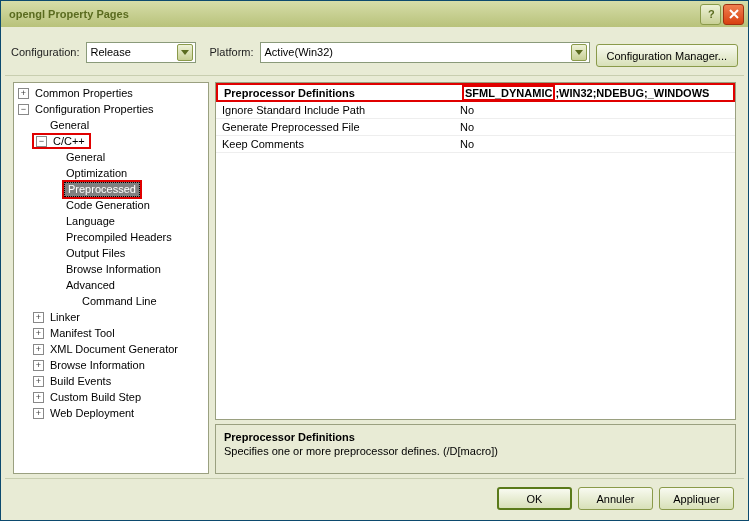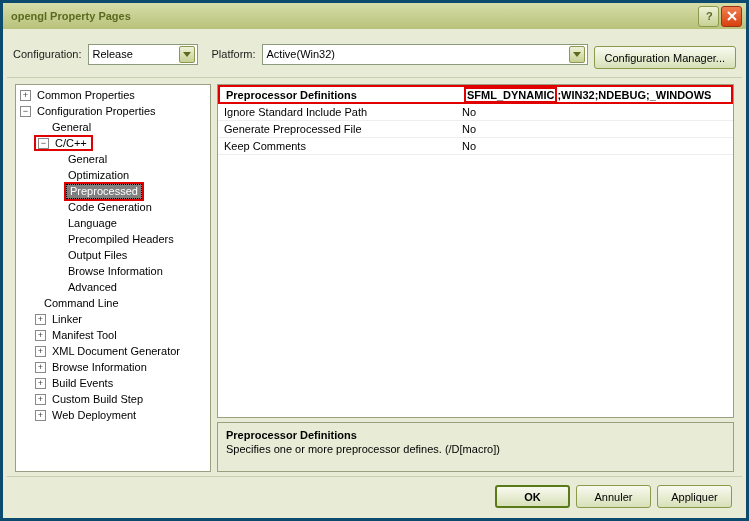--- a/index.html
+++ b/index.html
@@ -1,18 +1,18 @@
 <!DOCTYPE html>
 <html><head>
 <meta charset="utf-8">
 <style>
 * { box-sizing: border-box; margin: 0; padding: 0; font-family: Tahoma, Arial, sans-serif; font-size: 11px; }
 body { background: #fff; }
 
-.window { width: 749px; height: 521px; border: 3px solid #0c4a6e; background: #e8ebd5; display: flex; flex-direction: column; justify-content: center; }
+.window { width: 749px; height: 521px; border: 1px solid #0c4a6e; background: #e8ebd5; display: flex; flex-direction: column; justify-content: center; }
 
 .titlebar { height: 26px; background: linear-gradient(to bottom, #d6dda9, #b8c27a); display: flex; align-items: center; padding: 0 4px 0 8px; }
 .titlebar-text { color: #5a6b1f; font-weight: bold; flex: 1; }
 .titlebar-btn { width: 21px; height: 21px; margin-left: 2px; border: 1px solid #8a9a4a; border-radius: 3px; display: flex; align-items: center; justify-content: center; background: linear-gradient(to bottom, #eef2d8, #c8d095); cursor: pointer; }
 .titlebar-btn.close { background: linear-gradient(to bottom, #f08050, #d84010); border-color: #a03010; }
 .titlebar-btn svg { width: 12px; height: 12px; }
 
 .config-row { display: flex; align-items: center; padding: 10px 10px 8px 10px; gap: 6px; }
 .config-label { color: #222; }
 .dropdown { height: 21px; border: 1px solid #8a9a7a; background: #fff; display: flex; align-items: center; padding: 0 4px; position: relative; }
@@ -34,21 +34,21 @@
 .grid-row { display: flex; height: 17px; align-items: center; border-bottom: 1px solid #eee; }
 .grid-key { width: 240px; padding-left: 6px; }
 .grid-val { flex: 1; padding-left: 4px; }
 .grid-row.bold .grid-key, .grid-row.bold .grid-val { font-weight: bold; }
 
 .desc-panel { height: 50px; border: 1px solid #9aa080; background: #e8ebd5; padding: 6px 8px; }
 .desc-title { font-weight: bold; margin-bottom: 2px; }
 
 .button-row { display: flex; justify-content: flex-end; padding: 8px 10px 10px 10px; gap: 6px; border-top: 1px solid #c8ceb0; margin: 0 4px; }
 .dlg-btn { width: 75px; height: 23px; border: 1px solid #8a9a4a; border-radius: 3px; background: linear-gradient(to bottom, #f8faf0, #d8e0b8); cursor: pointer; }
-.dlg-btn.default { border: 2px solid #5a7a1a; font-weight: bold; }
+.dlg-btn.default { border: 2px solid #5a7a1a; }
 
 .row-hl { border: 2px solid #e00000; height: 19px !important; }
 </style>
 </head>
 <body>
 
 <div class="window">
 
   <div class="titlebar">
     <span class="titlebar-text">opengl Property Pages</span>
@@ -128,21 +128,21 @@
         </div>
       <div class="tree-item" style="padding-left:50px">
           <span class="tree-label">Output Files</span>
         </div>
       <div class="tree-item" style="padding-left:50px">
           <span class="tree-label">Browse Information</span>
         </div>
       <div class="tree-item" style="padding-left:50px">
           <span class="tree-label">Advanced</span>
         </div>
-      <div class="tree-item" style="padding-left:26px">
+      <div class="tree-item" style="padding-left:66px">
           <span class="tree-label">Command Line</span>
         </div>
       <div class="tree-item" style="padding-left:19px">
           <span class="tree-expander">+</span>
           <span class="tree-label">Linker</span>
         </div>
       <div class="tree-item" style="padding-left:19px">
           <span class="tree-expander">+</span>
           <span class="tree-label">Manifest Tool</span>
         </div>

